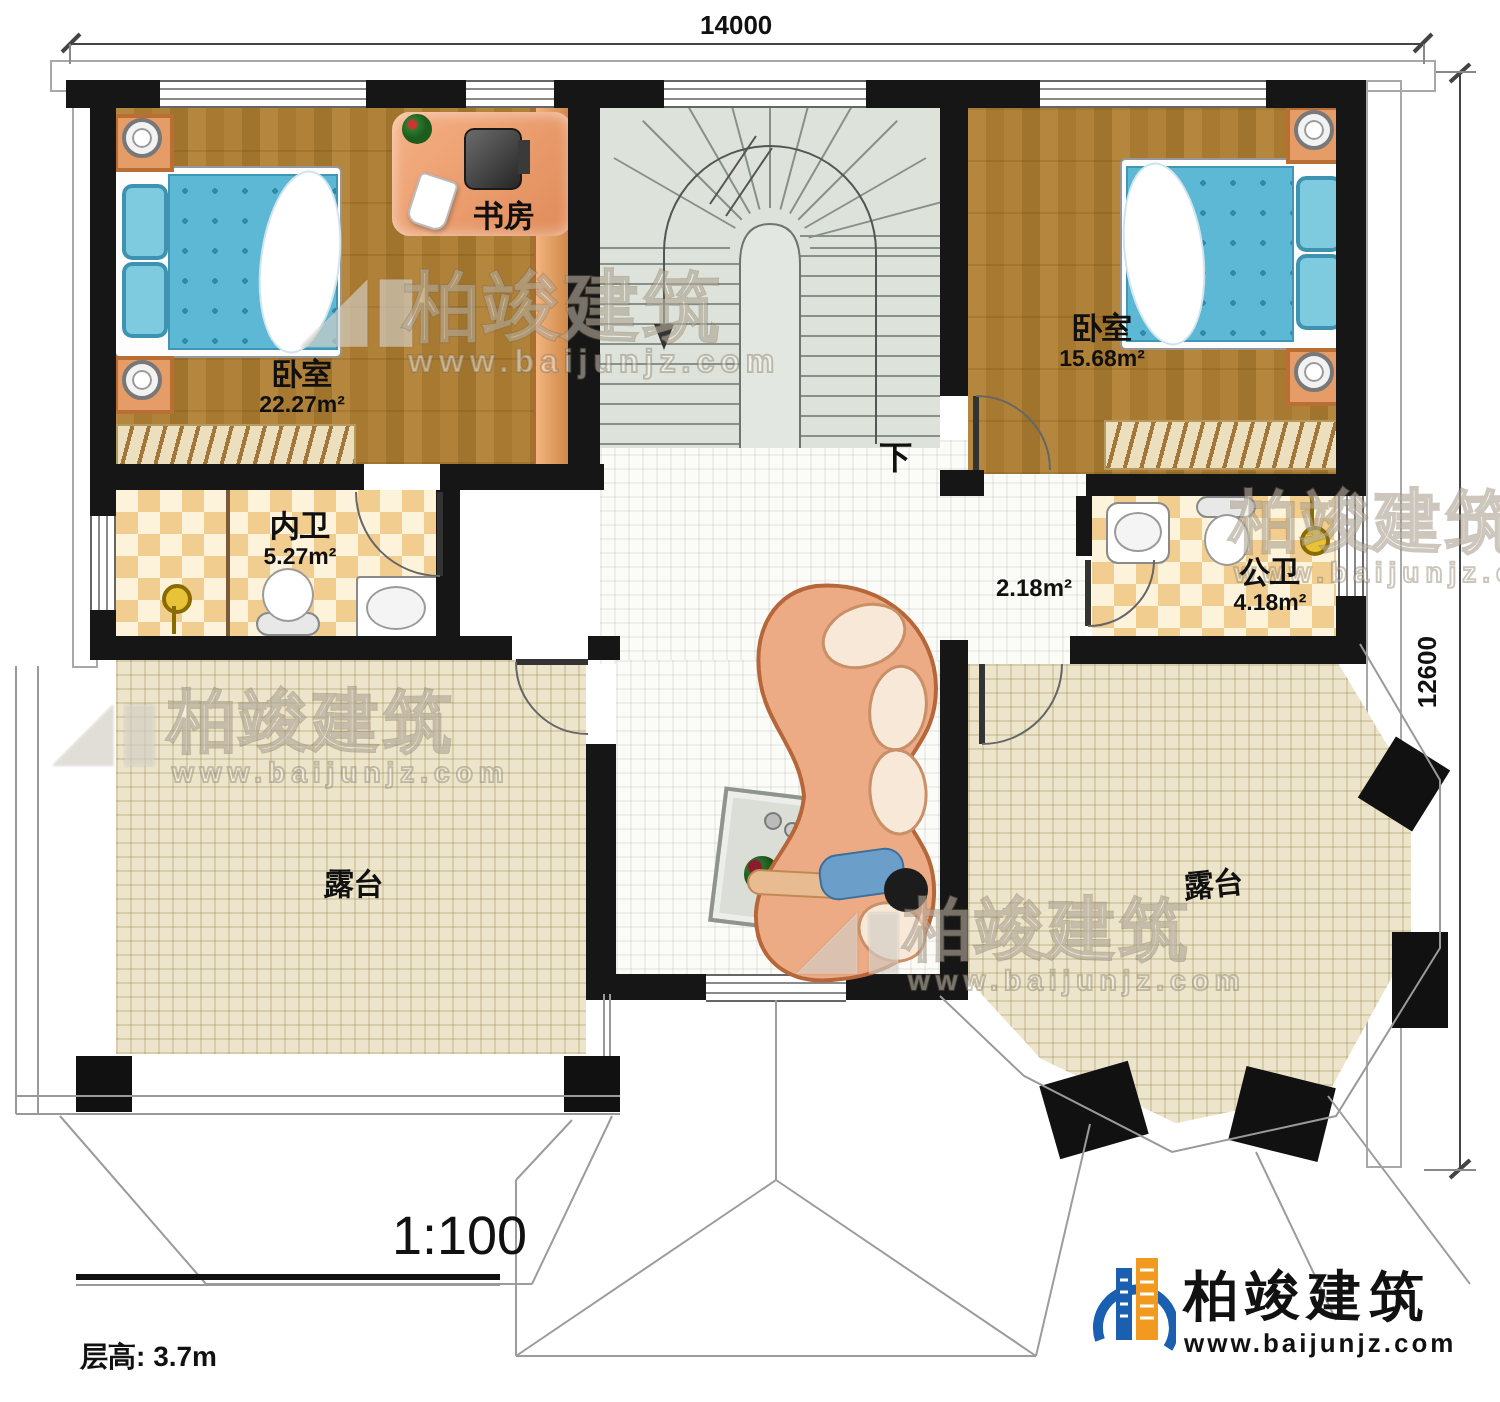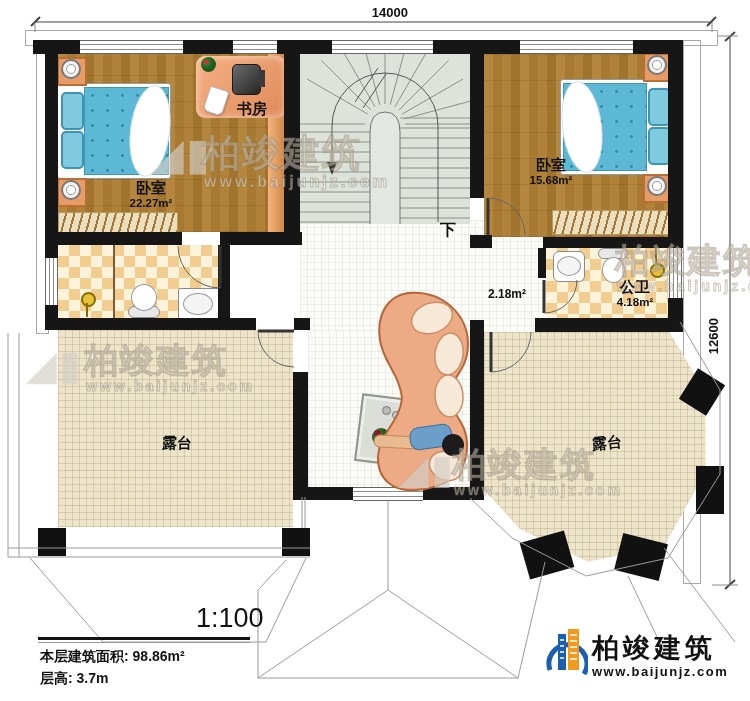--- a/index.html
+++ b/index.html
@@ -251,66 +251,66 @@
     </g>
   </svg>
 
   <div class="room-label" style="left:105px;top:179px;width:92px;">
     <div class="rname">卧室</div>
     <div class="rarea">22.27m²</div>
   </div>
   <div class="room-label" style="left:224px;top:100px;width:56px;">
     <div class="rname">书房</div>
   </div>
+  <div class="room-label" style="left:104px;top:255px;width:92px;">
+    <div class="rname">内卫</div>
+    <div class="rarea">5.27m²</div>
+  </div>
   <div class="room-label" style="left:437px;top:220px;width:22px;">
     <div class="rname" style="font-size:16px;">下</div>
   </div>
   <div class="room-label" style="left:505px;top:156px;width:92px;">
     <div class="rname">卧室</div>
     <div class="rarea">15.68m²</div>
   </div>
   <div class="room-label" style="left:558px;top:278px;width:92px;padding-left:31px;">
     <div class="rname">公卫</div>
     <div class="rarea">4.18m²</div>
   </div>
-  <div class="room-label" style="left:478px;top:287px;width:58px;">
+  <div class="room-label" style="left:478px;top:287px;width:58px;text-align:right;">
     <div class="rarea" style="font-size:12px;">2.18m²</div>
   </div>
   <div class="room-label" style="left:146px;top:434px;width:62px;">
     <div class="rname">露台</div>
   </div>
   <div class="room-label" style="left:576px;top:434px;width:62px;transform:rotate(-6deg);">
     <div class="rname">露台</div>
   </div>
 
-  <div class="dimtext" style="left:338px;top:5px;width:70px;text-align:right;">14000</div>
+  <div class="dimtext" style="left:350px;top:5px;width:70px;text-align:left;">14000</div>
   <div class="dimtext" style="left:706px;top:318px;writing-mode:vertical-rl;transform:rotate(180deg);">12600</div>
 
   <div class="wm" style="left:150px;top:128px;font-size:44px;-webkit-text-stroke:0;color:rgba(255,255,255,.45);text-shadow:0 0 1px rgba(120,104,80,.4);">◢▮</div>
   <div class="wm" style="left:202px;top:128px;font-size:38px;">柏竣建筑</div>
   <div class="wm wm-url" style="left:204px;top:173px;">www.baijunjz.com</div>
 
   <div class="wm" style="left:26px;top:342px;font-size:40px;-webkit-text-stroke:0;color:rgba(255,255,255,.45);text-shadow:0 0 1px rgba(120,104,80,.4);">◢▮</div>
   <div class="wm" style="left:84px;top:338px;font-size:34px;">柏竣建筑</div>
   <div class="wm wm-url" style="left:86px;top:378px;font-size:14px;">www.baijunjz.com</div>
 
   <div class="wm" style="left:398px;top:446px;font-size:40px;-webkit-text-stroke:0;color:rgba(255,255,255,.45);text-shadow:0 0 1px rgba(120,104,80,.4);">◢▮</div>
   <div class="wm" style="left:452px;top:442px;font-size:34px;">柏竣建筑</div>
   <div class="wm wm-url" style="left:454px;top:482px;font-size:14px;">www.baijunjz.com</div>
 
   <div class="wm" style="left:615px;top:238px;font-size:34px;">柏竣建筑</div>
   <div class="wm wm-url" style="left:617px;top:278px;font-size:14px;">www.baijunjz.com</div>
 
   <div class="tb-text" style="left:196px;top:603px;font-size:27px;font-weight:400;">1:100</div>
   <div class="title-line" style="left:38px;top:637px;width:212px;height:3px;"></div>
   <div class="title-line" style="left:38px;top:642px;width:212px;height:1px;background:#999;"></div>
-  <div class="tb-text" style="left:40px;top:648px;font-size:14px;">
-    <span>本层建筑面积:</span>
-    <span>98.86m²</span>
-  </div>
   <div class="tb-text" style="left:40px;top:670px;font-size:14px;">
     <span>层高:</span>
     <span>3.7m</span>
   </div>
 
   <div class="abs" style="left:546px;top:626px;z-index:50;">
     <svg width="42" height="58" viewBox="0 0 42 58">
       <path d="M4,44 A19,19 0 1 1 38,48" fill="none" stroke="#1a5fb0" stroke-width="5"></path>
       <rect x="12" y="8" width="8" height="36" fill="#1a5fb0"></rect>
       <rect x="22" y="3" width="11" height="41" fill="#f29a1f"></rect>

